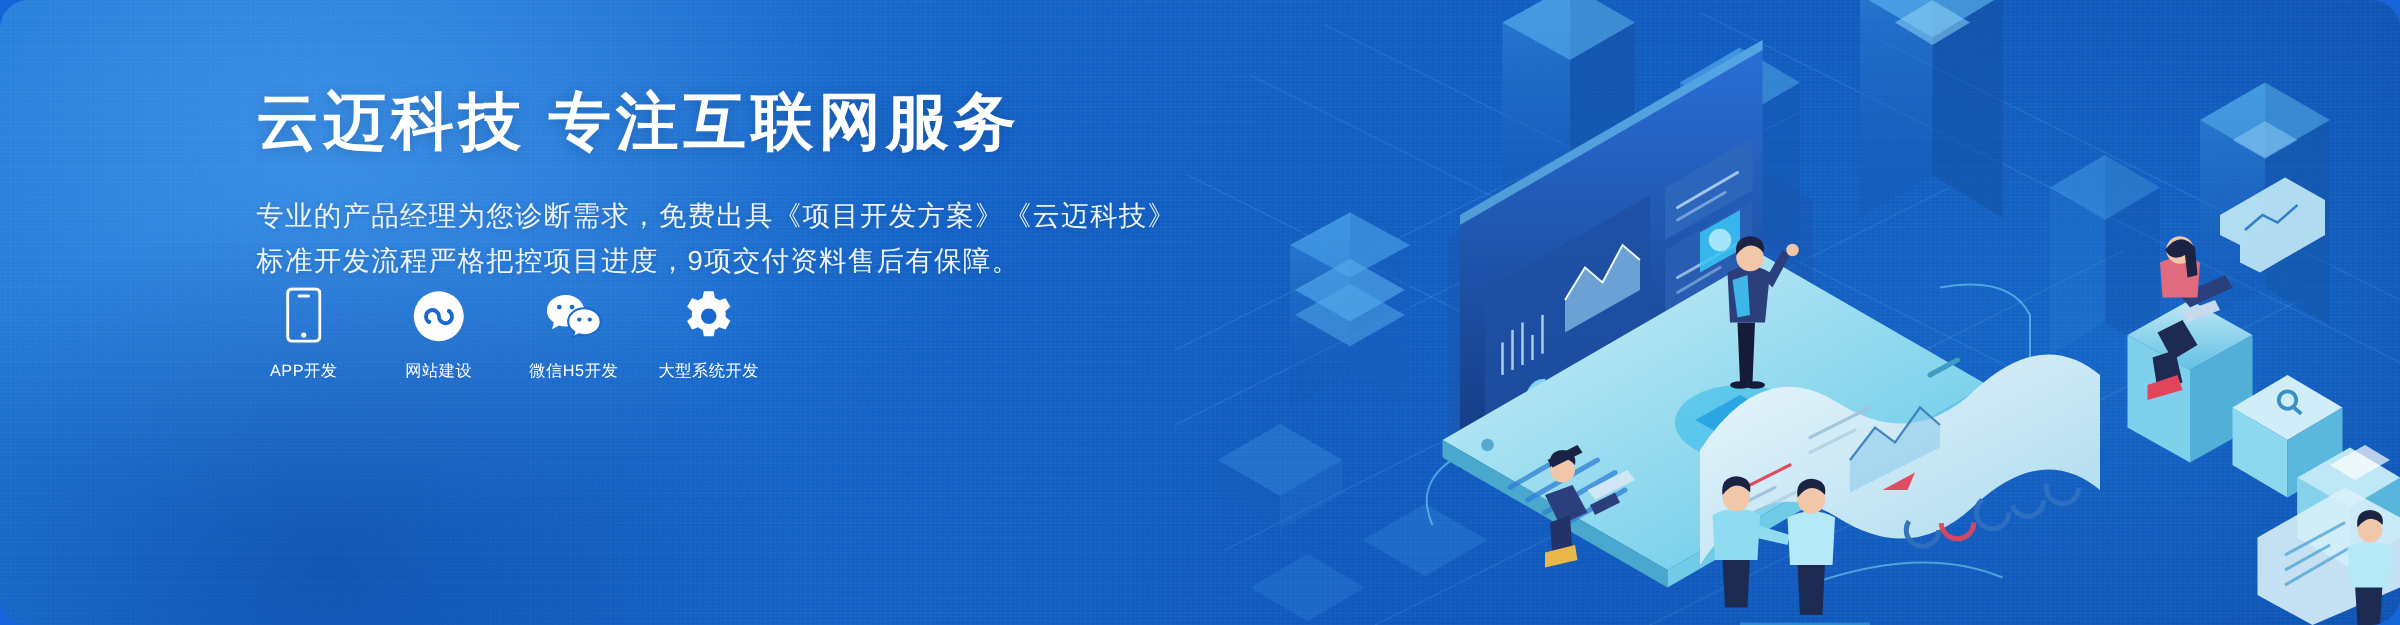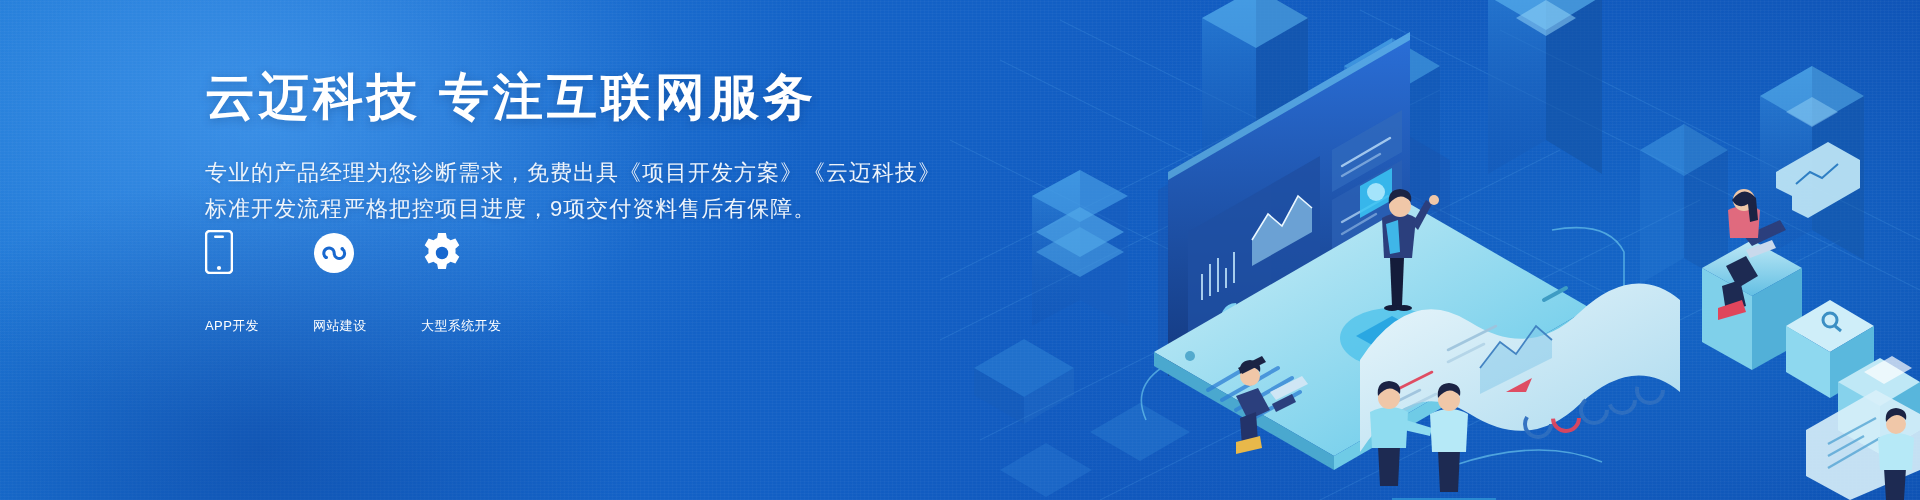--- a/index.html
+++ b/index.html
@@ -11,20 +11,21 @@
 
   
   .banner{
     position:relative;
     width:1920px; height:500px;
     overflow:hidden;
     background:
       radial-gradient(ellipse 1100px 700px at 88% 55%, rgba(25,120,215,.55) 0%, rgba(25,120,215,0) 62%),
       radial-gradient(ellipse 900px 620px at 12% 18%, rgba(60,150,235,.45) 0%, rgba(60,150,235,0) 65%),
       linear-gradient(118deg, #1a74d2 0%, #1668cc 22%, #125fc4 48%, #0f53b8 72%, #0c49ab 100%);
+    border-radius: 23px;
   }
   
   .tex-a{
     position:absolute; inset:0;
     background-image:
       repeating-linear-gradient(0deg, rgba(255,255,255,.030) 0 1px, rgba(255,255,255,0) 1px 3px);
     opacity:.85; pointer-events:none;
   }
   .tex-b{
     position:absolute; inset:0;
@@ -60,21 +61,21 @@
     text-shadow:0 1px 5px rgba(0,40,95,.22);
   }
 
   
   .services{
     position:absolute; left:205px; top:228px; z-index:40;
     display:flex; align-items:flex-end; gap:32px;
   }
   .svc{
     width:76px; display:flex; flex-direction:column;
-    align-items:flex-start; cursor:pointer;gap:29px;
+    align-items:center; cursor:pointer;
   }
   .svc-ico{
     height:46px; display:flex; align-items:flex-end; justify-content:center;
   }
   .svc-ico svg{ display:block; fill:#ffffff; }
   .svc-lab{
     margin-top:14px; font-size:13px; color:#ffffff;
     white-space:nowrap; letter-spacing:.4px; font-weight:500;
   }
 
@@ -385,20 +386,35 @@
         <svg width="42" height="42" viewBox="0 0 42 42">
           <circle cx="21" cy="21" r="20" fill="#fff"></circle>
           <path d="M13 25.5 a5.2 5.2 0 1 1 8.2 -4.2 a5.2 5.2 0 1 0 8.2 -4.2" fill="none" stroke="#1868cf" stroke-width="3" stroke-linecap="round"></path>
           <circle cx="13.2" cy="25.4" r="1.7" fill="#1868cf"></circle>
           <circle cx="29.2" cy="16.8" r="1.7" fill="#1868cf"></circle>
         </svg>
       </div>
       <div class="svc-lab">网站建设</div>
     </div>
 
+    <div class="svc">
+      <div class="svc-ico">
+        <svg width="46" height="40" viewBox="0 0 46 40">
+          <path d="M16.5 2 C8 2 1.5 7.6 1.5 14.4 c0 3.9 2.2 7.3 5.6 9.5 L5.6 29.4 l5.7 -3
+                   a19 19 0 0 0 5.2 .8 c8.5 0 15 -5.6 15 -12.4 S25 2 16.5 2 Z" fill="#fff"></path>
+          <circle cx="11.4" cy="11.6" r="1.9" fill="#1868cf"></circle>
+          <circle cx="21.6" cy="11.6" r="1.9" fill="#1868cf"></circle>
+          <path d="M31.5 12.6 c-7.3 0 -13 4.8 -13 10.6 c0 3.3 1.9 6.3 4.9 8.2 l-1.3 4.6 l4.9 -2.6
+                   a16.6 16.6 0 0 0 4.5 .7 c7.3 0 13 -4.8 13 -10.6 s-5.7 -10.9 -13 -10.9 Z" fill="#fff" stroke="#1868cf" stroke-width="1.6"></path>
+          <circle cx="27.4" cy="21.6" r="1.7" fill="#1868cf"></circle>
+          <circle cx="35.8" cy="21.6" r="1.7" fill="#1868cf"></circle>
+        </svg>
+      </div>
+      <div class="svc-lab">微信H5开发</div>
+    </div>
 
 
     <div class="svc">
       <div class="svc-ico">
         <svg width="42" height="42" viewBox="0 0 42 42">
           <path d="M17.1 1 h7.8 l1 5.1 a15 15 0 0 1 3.6 2.1 l4.9 -1.7 l3.9 6.8 l-3.9 3.4
                    a15 15 0 0 1 0 4.6 l3.9 3.4 l-3.9 6.8 l-4.9 -1.7 a15 15 0 0 1 -3.6 2.1
                    l-1 5.1 h-7.8 l-1 -5.1 a15 15 0 0 1 -3.6 -2.1 l-4.9 1.7 l-3.9 -6.8 l3.9 -3.4
                    a15 15 0 0 1 0 -4.6 l-3.9 -3.4 l3.9 -6.8 l4.9 1.7 a15 15 0 0 1 3.6 -2.1 Z" fill="#fff"></path>
           <circle cx="21" cy="21" r="6.2" fill="#1868cf"></circle>

